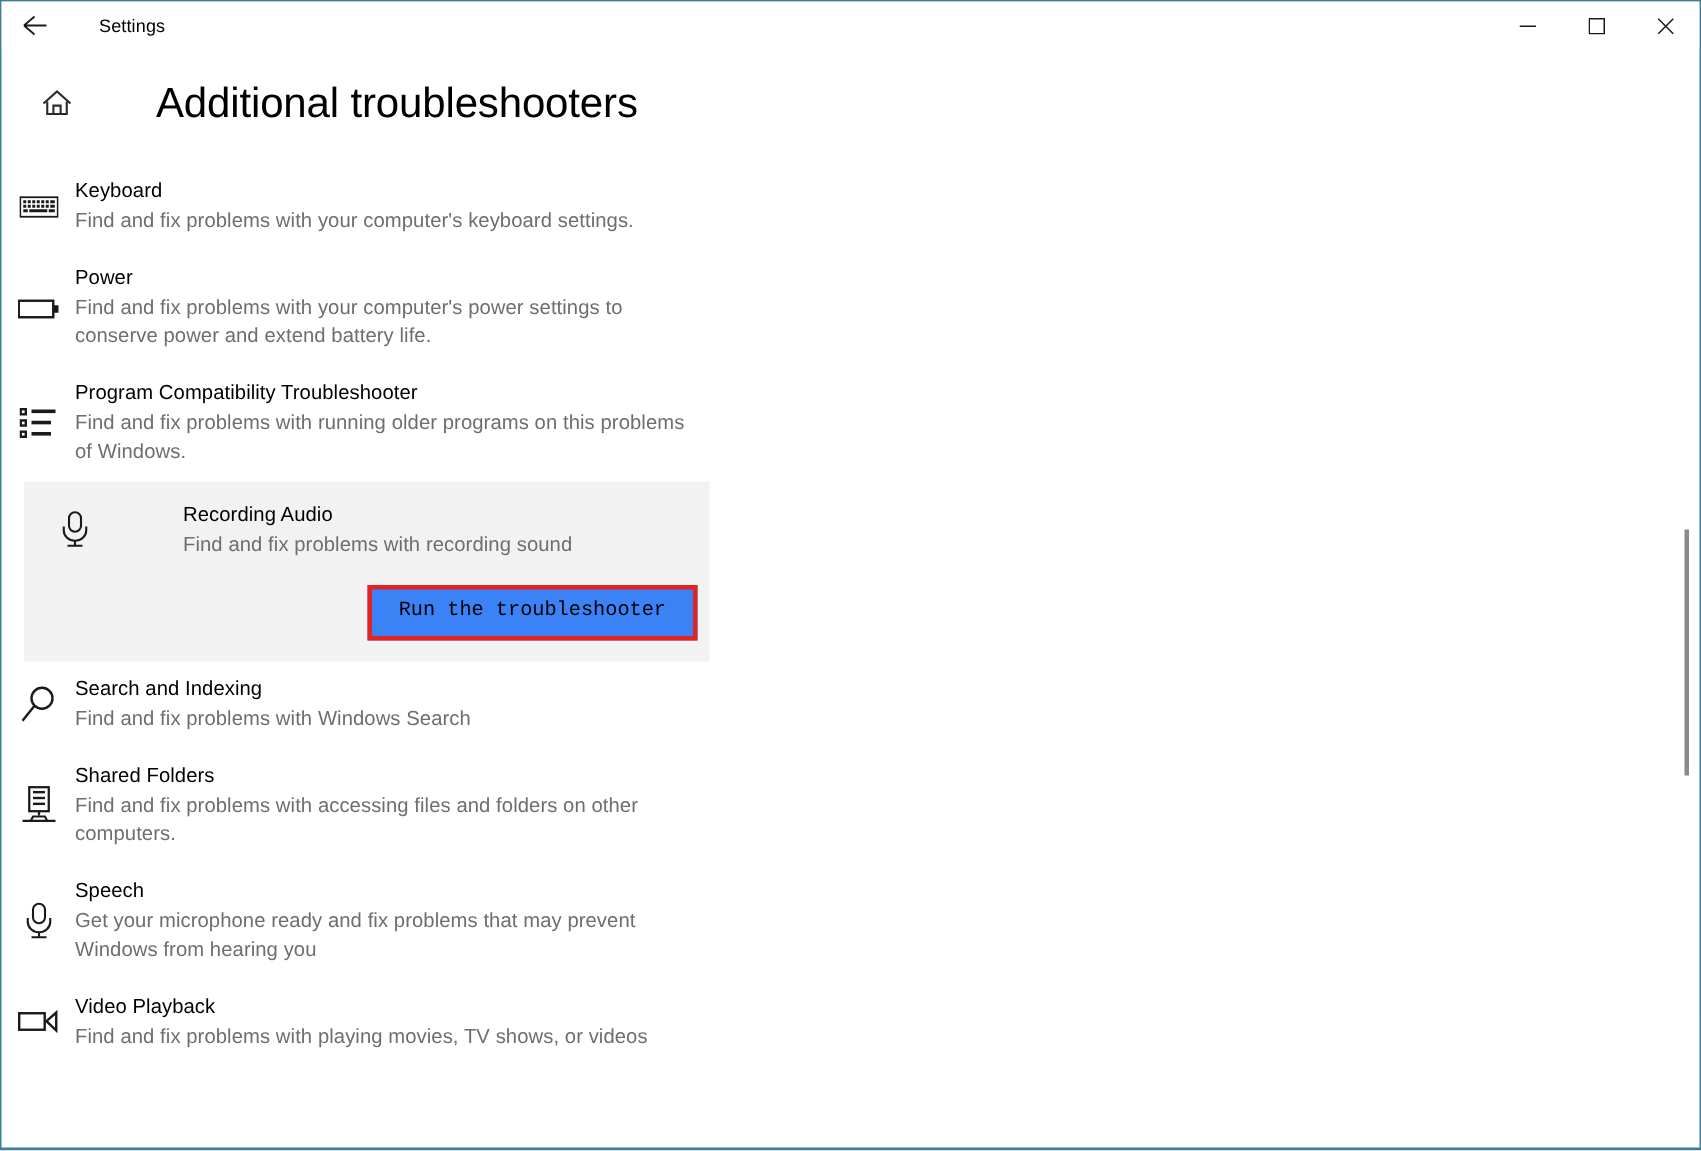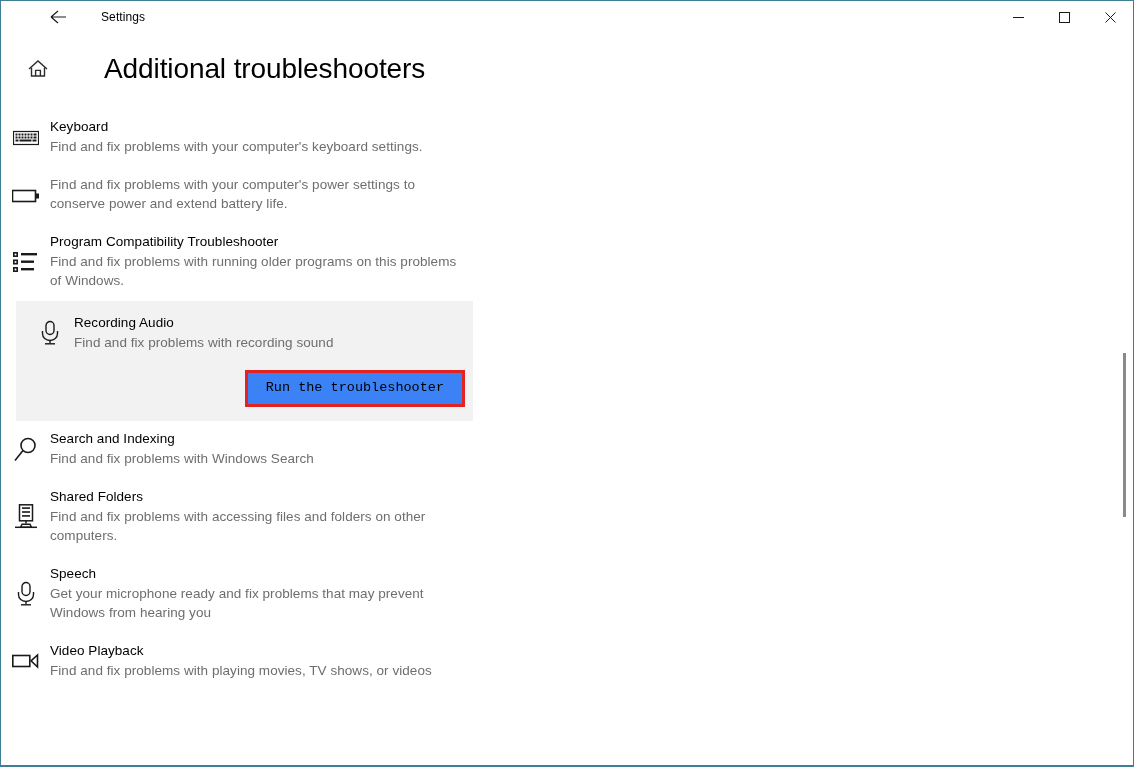--- a/index.html
+++ b/index.html
@@ -16,21 +16,21 @@
     border: 1px solid #3d7f96;
     border-bottom: 2px solid #3d7f96;
     overflow: hidden;
   }
 
   
   #titlebar {
     position: absolute; top: 0; left: 0;
     width: 1132px; height: 32px;
     background: #ffffff;
-    display: flex; align-items: center; padding-left: 35px;
+    display: flex; align-items: center;
   }
   #back-button {
     width: 44px; height: 32px;
     display: flex; align-items: center; justify-content: center;
     cursor: default;
   }
   #back-button svg { display:block; }
   #app-title {
     font-size: 12px;
     color: #000000;
@@ -85,21 +85,21 @@
   .item.highlight {
     background: #f2f2f2;
     width: 457px;
     margin-left: 15px;
     padding: 12px 0 14px 0;
   }
   .item-row {
     display: flex;
     align-items: center;
   }
-  .item.highlight .item-row { padding-left: 9px; }
+  .item.highlight .item-row { padding-left: 9px; gap: 48px; }
   .icon-cell {
     width: 49px;
     min-width: 49px;
     display: flex;
     justify-content: center;
     padding-top: 2px;
   }
   .item-text { padding-top: 0px; }
   .item-title {
     font-size: 13.5px;
@@ -228,20 +228,21 @@
 
     <div class="item">
       <div class="item-row">
         <div class="icon-cell">
           <svg width="28" height="18" viewBox="0 0 28 18">
             <rect x="0.5" y="4.5" width="23" height="11" fill="none" stroke="#1a1a1a" stroke-width="1.6"></rect>
             <rect x="24" y="7.5" width="3" height="5" fill="#1a1a1a"></rect>
           </svg>
         </div>
         <div class="item-text">
+          <div class="item-title">Power</div>
           <div class="item-desc">Find and fix problems with your computer's power settings to conserve power and extend battery life.</div>
         </div>
       </div>
     </div>
 
     <div class="item">
       <div class="item-row">
         <div class="icon-cell">
           <svg width="26" height="22" viewBox="0 0 26 22">
             <g fill="#1a1a1a">

